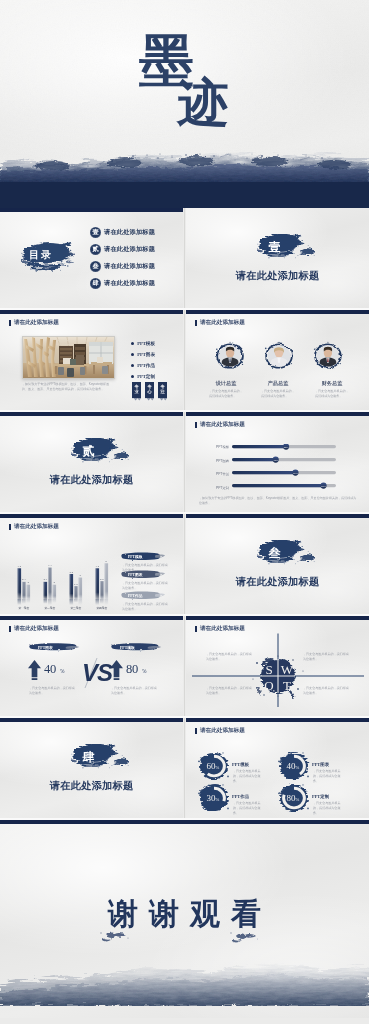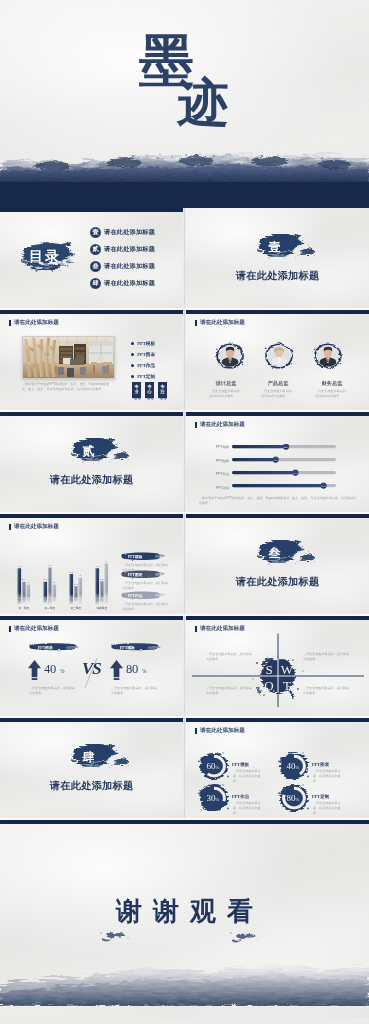--- a/index.html
+++ b/index.html
@@ -69,27 +69,27 @@
 
 .pgLab{position:absolute;font-size:3.3px;color:#646b7c;font-family:"Liberation Sans",sans-serif;}
 
 
 .lgLab{position:absolute;color:#fff;font-size:3.7px;font-family:"Liberation Serif",serif;font-weight:700;}
 
 
 .vsNum{position:absolute;font-family:"Liberation Serif",serif;color:#2b3e62;font-size:12.5px;font-weight:400;letter-spacing:-.2px;}
 .vsPct{position:absolute;font-family:"Liberation Serif",serif;color:#2b3e62;font-size:5.4px;}
 .vsTag{position:absolute;color:#fff;font-size:3.8px;font-family:"Liberation Serif",serif;font-weight:700;}
-.vsBig{position:absolute;font-family:Liberation Serif, serif;font-style:italic;font-weight:700;
-  color:#24365b;font-size:17px;letter-spacing:-1px;}
+.vsBig{position:absolute;font-family:Liberation Sans, sans-serif;font-style:italic;font-weight:700;
+  color:#24365b;font-size:24px;letter-spacing:-1px;}
 .dLab{position:absolute;font-family:"Liberation Serif",serif;font-weight:700;font-size:4.4px;color:#2b3c5e;}
 
 
 .thx{position:absolute;width:100%;text-align:center;font-family:"Liberation Serif",serif;
-  font-weight:700;color:#22365d;font-size:26px;letter-spacing:11px;text-indent:11px;}
+  font-weight:700;color:#22365d;font-size:30px;letter-spacing:11px;text-indent:11px;}
 
 
 .wmBar{position:absolute;left:0;bottom:0;width:369px;height:38px;overflow:hidden;}
 .wmNavy{position:absolute;left:0;bottom:0;width:369px;height:12px;background:#182a4e;}
 .wmStrip{position:absolute;left:143px;bottom:11px;width:208px;height:11px;background:rgba(209,212,218,.72);}
 .wmCn{position:absolute;left:7px;bottom:9px;color:#fff;font-size:21px;font-weight:700;font-style:italic;
   font-family:"Liberation Sans",sans-serif;letter-spacing:.5px;
   text-shadow:0 0 2px rgba(20,30,50,.85),0 1px 3px rgba(20,30,50,.6);}
 .wmUrl{position:absolute;left:97px;bottom:11px;color:#fff;font-size:16px;font-weight:700;font-style:italic;
   font-family:"Liberation Serif",serif;letter-spacing:-.2px;
@@ -282,21 +282,21 @@
               <circle cx="52" cy="28" r=".8"></circle>
           <circle cx="17" cy="34" r=".7"></circle>
               <circle cx="1" cy="13" r=".6"></circle>
           <circle cx="35" cy="34" r=".6"></circle>
               <circle cx="58" cy="17" r=".5"></circle>
           <circle cx="44" cy="33" r=".5"></circle>
               <circle cx="5" cy="27" r=".6"></circle>
         </g>
       </svg>
       <div style="position:absolute;left:29px;top:40px;color:#fff;font-family:'Liberation Serif',serif;
-                  font-weight:700;font-size:14px;letter-spacing:2px;">目录</div>
+                  font-weight:700;font-size:10px;letter-spacing:2px;">目录</div>
 
       <div class="tocItem" style="left:90px;top:19px;">
         <div class="tocNum">壹</div>
         <div class="tocLab">请在此处添加标题</div>
       </div>
       <div class="tocItem" style="left:90px;top:36px;">
         <div class="tocNum">贰</div>
         <div class="tocLab">请在此处添加标题</div>
       </div>
       <div class="tocItem" style="left:90px;top:53px;">

